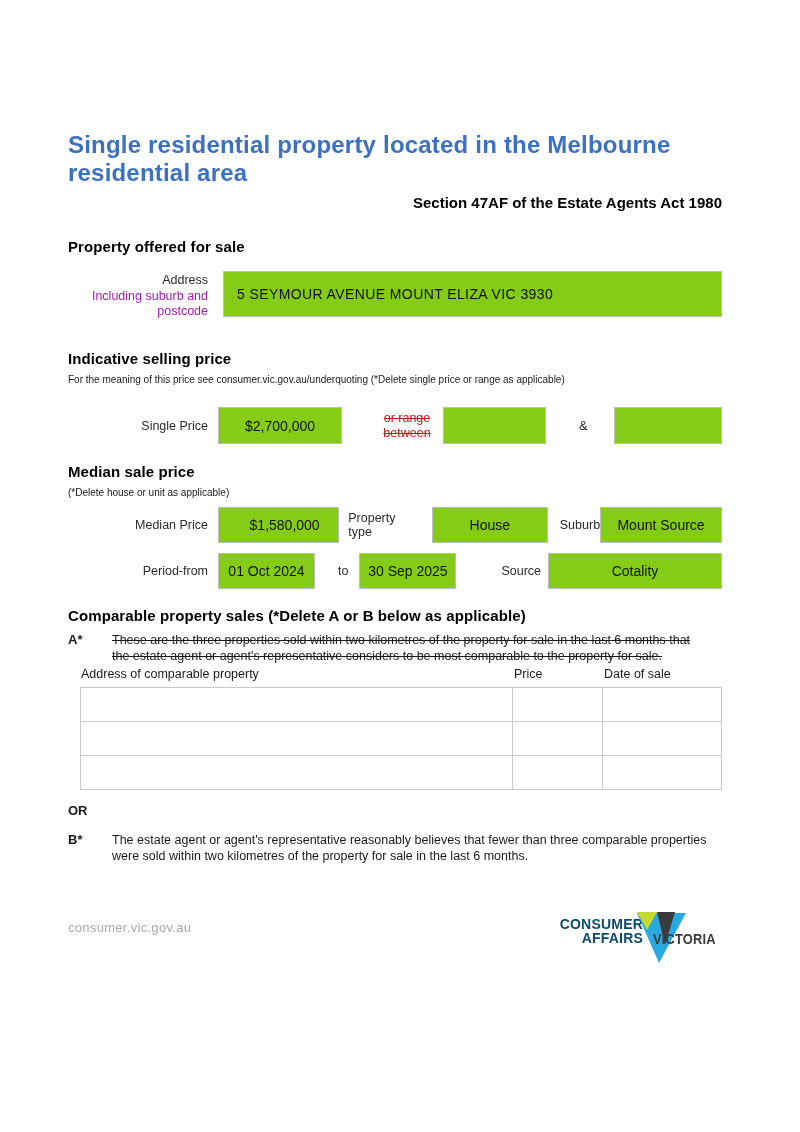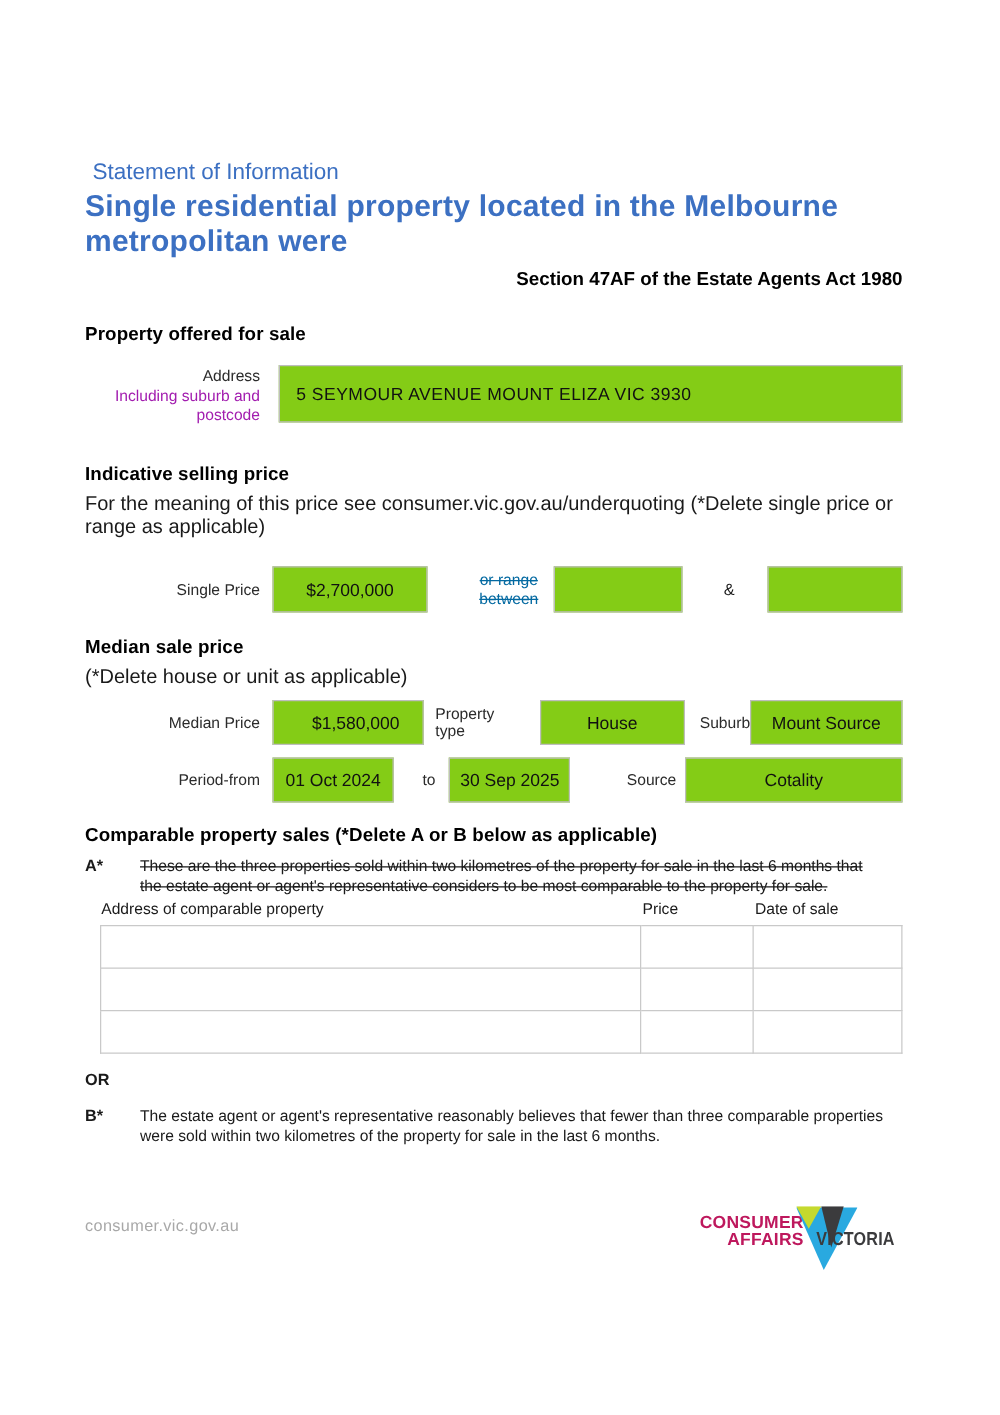--- a/index.html
+++ b/index.html
@@ -19,42 +19,42 @@
   .doc-title span { display:block; }
   .section-ref { text-align:right; font-size:15px; font-weight:bold; color:#000; margin-top:7px; }
 
   
   h2.sec { font-size:15px; font-weight:bold; color:#000; letter-spacing:0.1px; }
   .sec-property { margin-top:27px; }
   .sec-indicative { margin-top:31px; }
   .sec-median { margin-top:19px; }
   .sec-comparable { margin-top:18px; }
 
-  .note { font-size:16px; color:#1a1a1a; margin-top:7px; }
+  .note { font-size:10px; color:#1a1a1a; margin-top:7px; }
 
   
   .frow { display:flex; align-items:center; }
   .lblcol { width:140px; text-align:right; font-size:12.5px; color:#2b2b2b; flex-shrink:0; }
   .sublbl { color:#a21caf; line-height:15px; margin-top:2px; }
   .box {
     border:1px solid #bdbdbd; background:#84cc16;
     display:flex; align-items:center; justify-content:center;
     font-size:14px; color:#111;
   }
 
   
   .address-row { margin-top:16px; align-items:flex-start; }
   .address-row .lblcol { padding-top:2px; }
   .address-box { flex:1; height:46px; margin-left:15px; justify-content:flex-start; padding-left:13px; letter-spacing:0.4px; }
 
   
   .single-row { margin-top:22px; }
   .single-row .box { height:37px; }
   .b-single { width:124px; margin-left:10px; }
-  .or-range { width:66px; margin-left:32px; font-size:12.5px; text-align:center; line-height:15px; text-decoration:line-through; color:#0369a1; }
+  .or-range { width:66px; margin-left:32px; font-size:12.5px; text-align:center; line-height:15px; text-decoration:line-through; color:#b91c1c; }
   .b-range-from { width:103px; margin-left:3px; }
   .amp { margin-left:33px; font-size:13px; }
   .b-range-to { width:108px; margin-left:auto; }
 
   
   .median-row { margin-top:9px; }
   .median-row .box, .period-row .box { height:36px; }
   .b-median { width:124px; margin-left:10px;padding-left:12px; }
   .lbl-inline { font-size:12.5px; color:#2b2b2b; }
   .lbl-ptype { margin-left:9px; }
@@ -87,33 +87,32 @@
 
   .or-label { font-size:13px; font-weight:bold; margin-top:13px; }
   .optb-row { margin-top:14px; }
 
   .prepared { text-align:right; font-size:12px; color:#1a1a1a; margin-top:27px; }
 
   
   .footer { display:flex; justify-content:space-between; margin-top:47px; }
   .site { font-size:13px; color:#a8a8a8; margin-top:9px; letter-spacing:0.3px; }
   .cav-logo { position:relative; width:173px; height:55px; flex-shrink:0; }
-  .cav-lines { position:absolute; left:0; top:6px; width:94px; text-align:right; font-size:14px; line-height:14px; font-weight:bold; color:#be185d; letter-spacing:0.2px; }
+  .cav-lines { position:absolute; left:0; top:6px; width:94px; text-align:right; font-size:14px; line-height:14px; font-weight:bold; color:#0c4a6e; letter-spacing:0.2px; }
   .cav-emblem { position:absolute; left:88px; top:1px; width:49px; height:52px; }
   .cav-state { position:absolute; left:104px; top:19px; font-size:15px; font-weight:bold; color:#3b3b3d; letter-spacing:0.2px; transform:scaleX(0.86); transform-origin:left center; white-space:nowrap; }
 </style>
 </head>
 <body>
 
 <div class="page">
 
-  <div class="eyebrow">Statement of Information</div>
   <div class="doc-title">
     <span>Single residential property located in the Melbourne</span>
-    <span>metropolitan were</span>
+    <span>residential area</span>
   </div>
   <div class="section-ref">Section 47AF of the Estate Agents Act 1980</div>
 
   <h2 class="sec sec-property">Property offered for sale</h2>
   <div class="frow address-row">
     <div class="lblcol">
       <div>Address</div>
       <div class="sublbl">
         <span>Including suburb and</span><br>
         <span>postcode</span>

